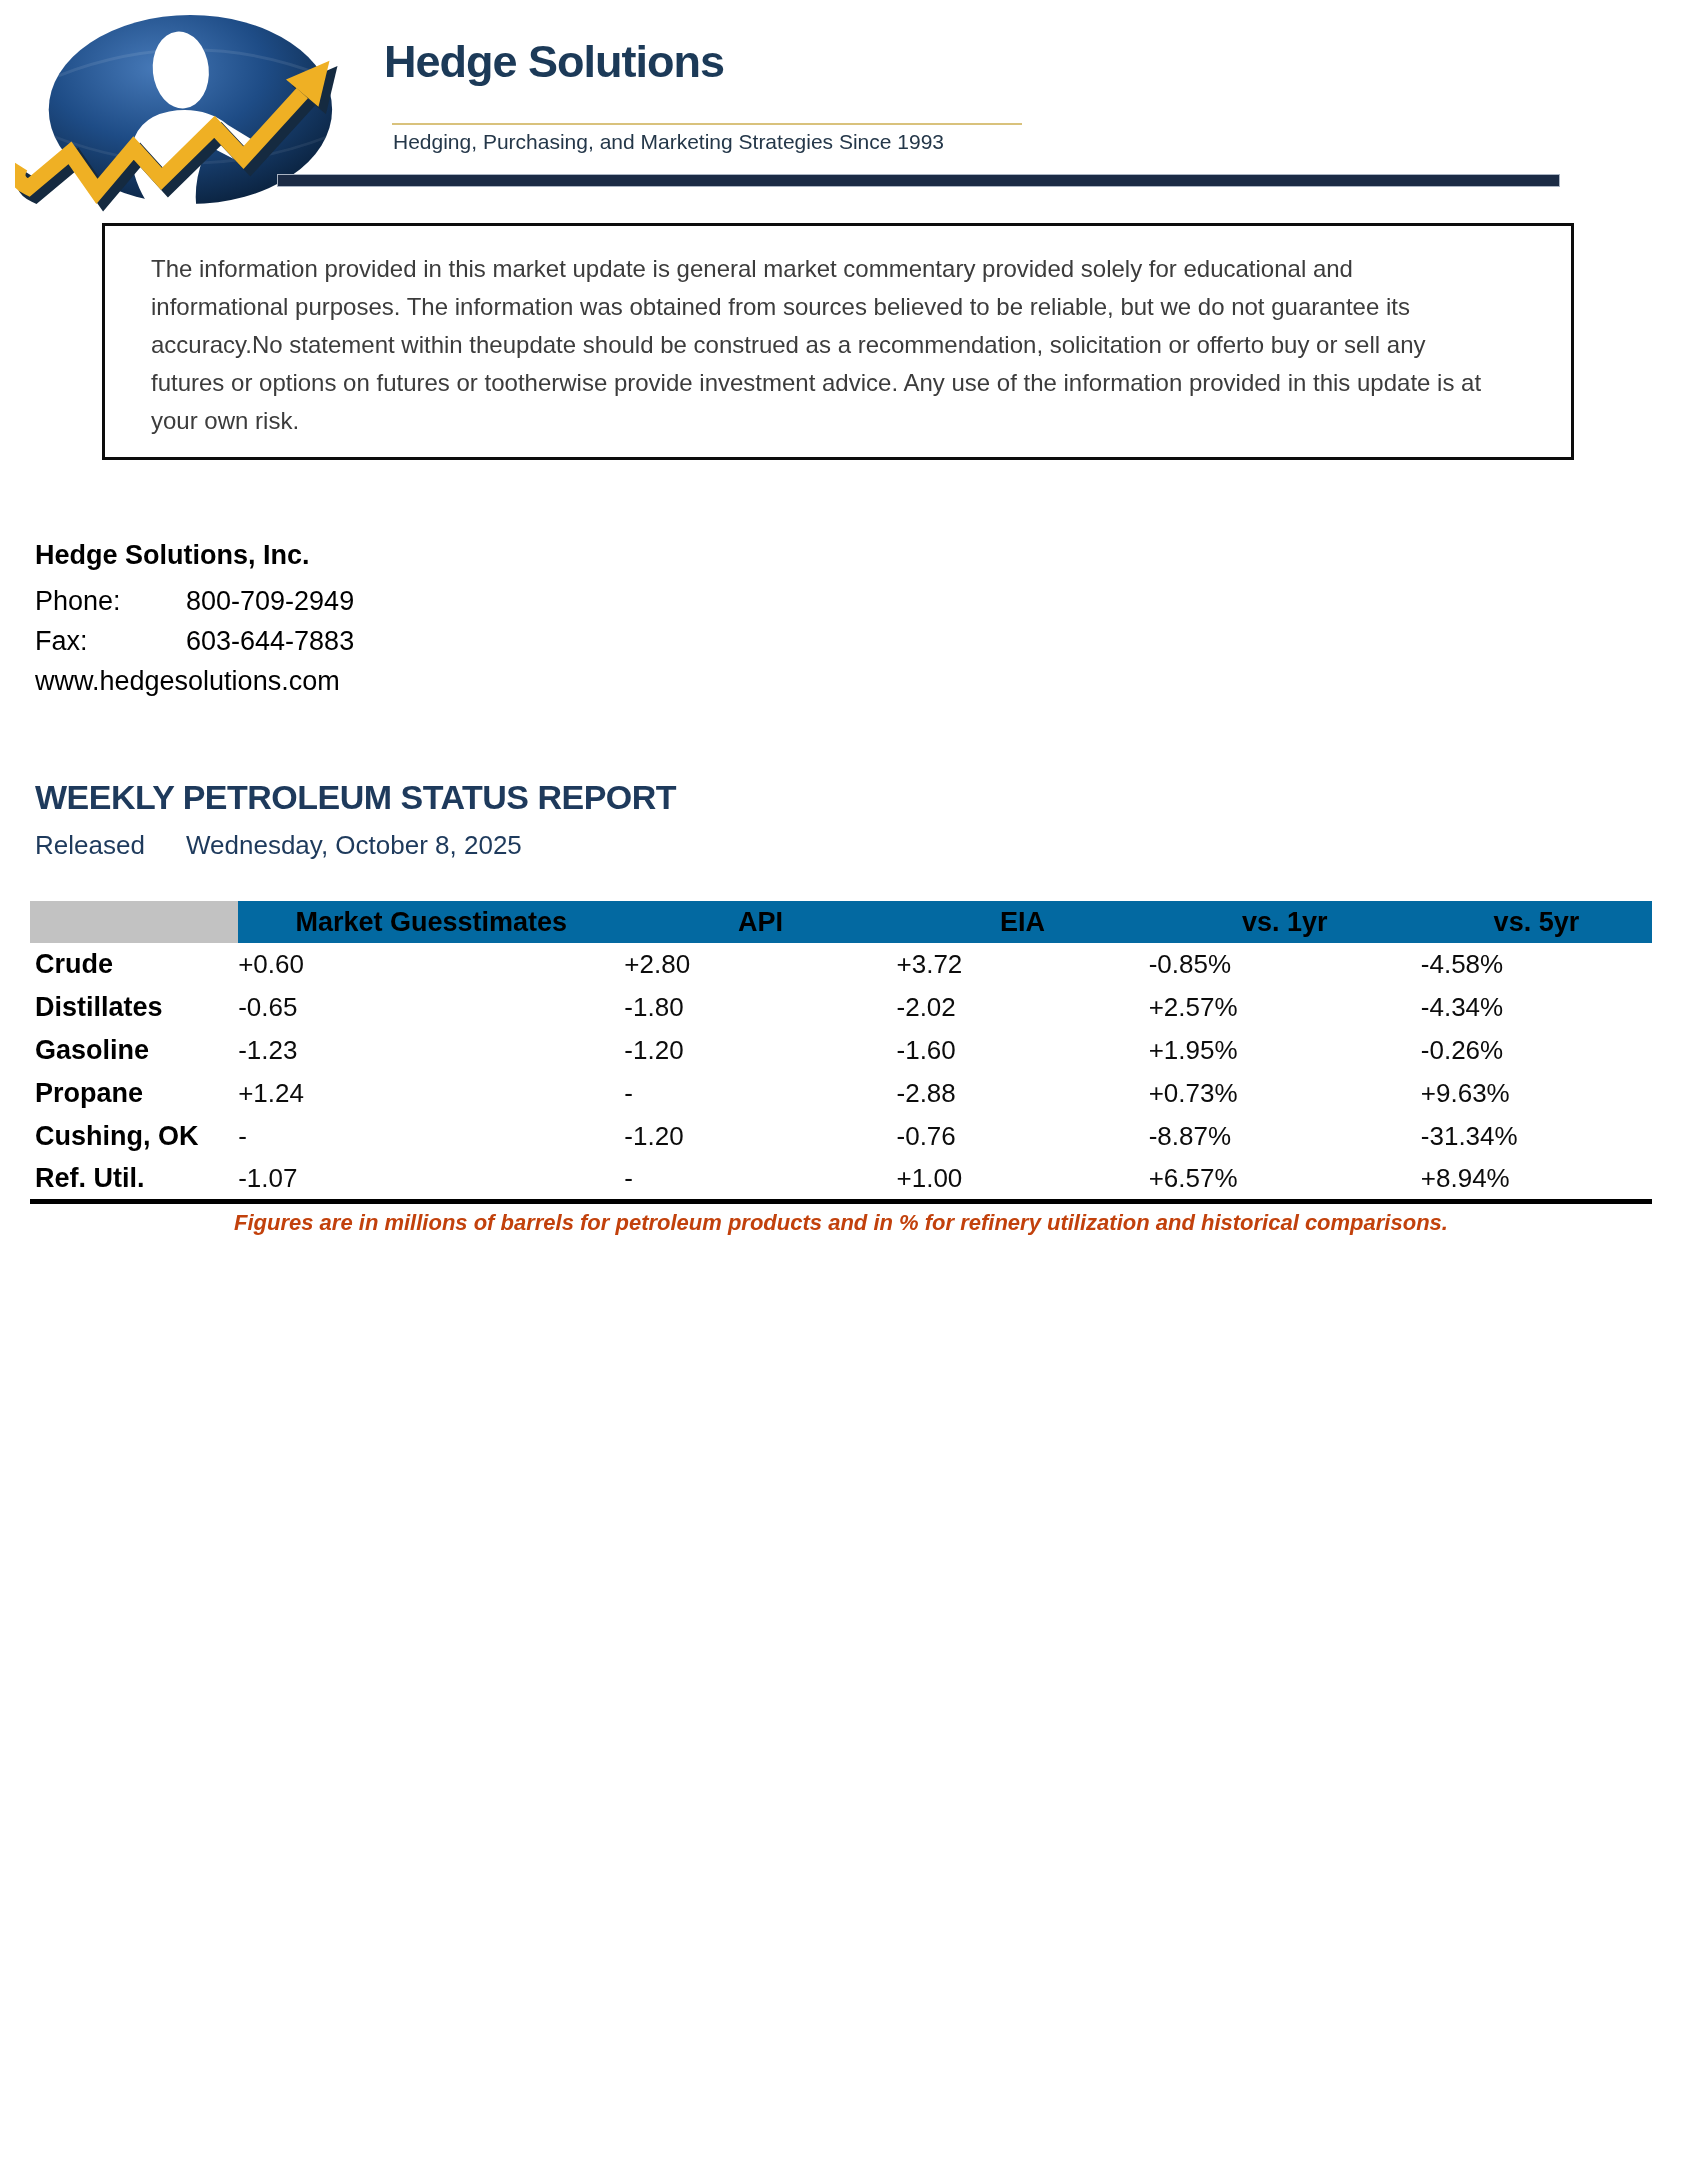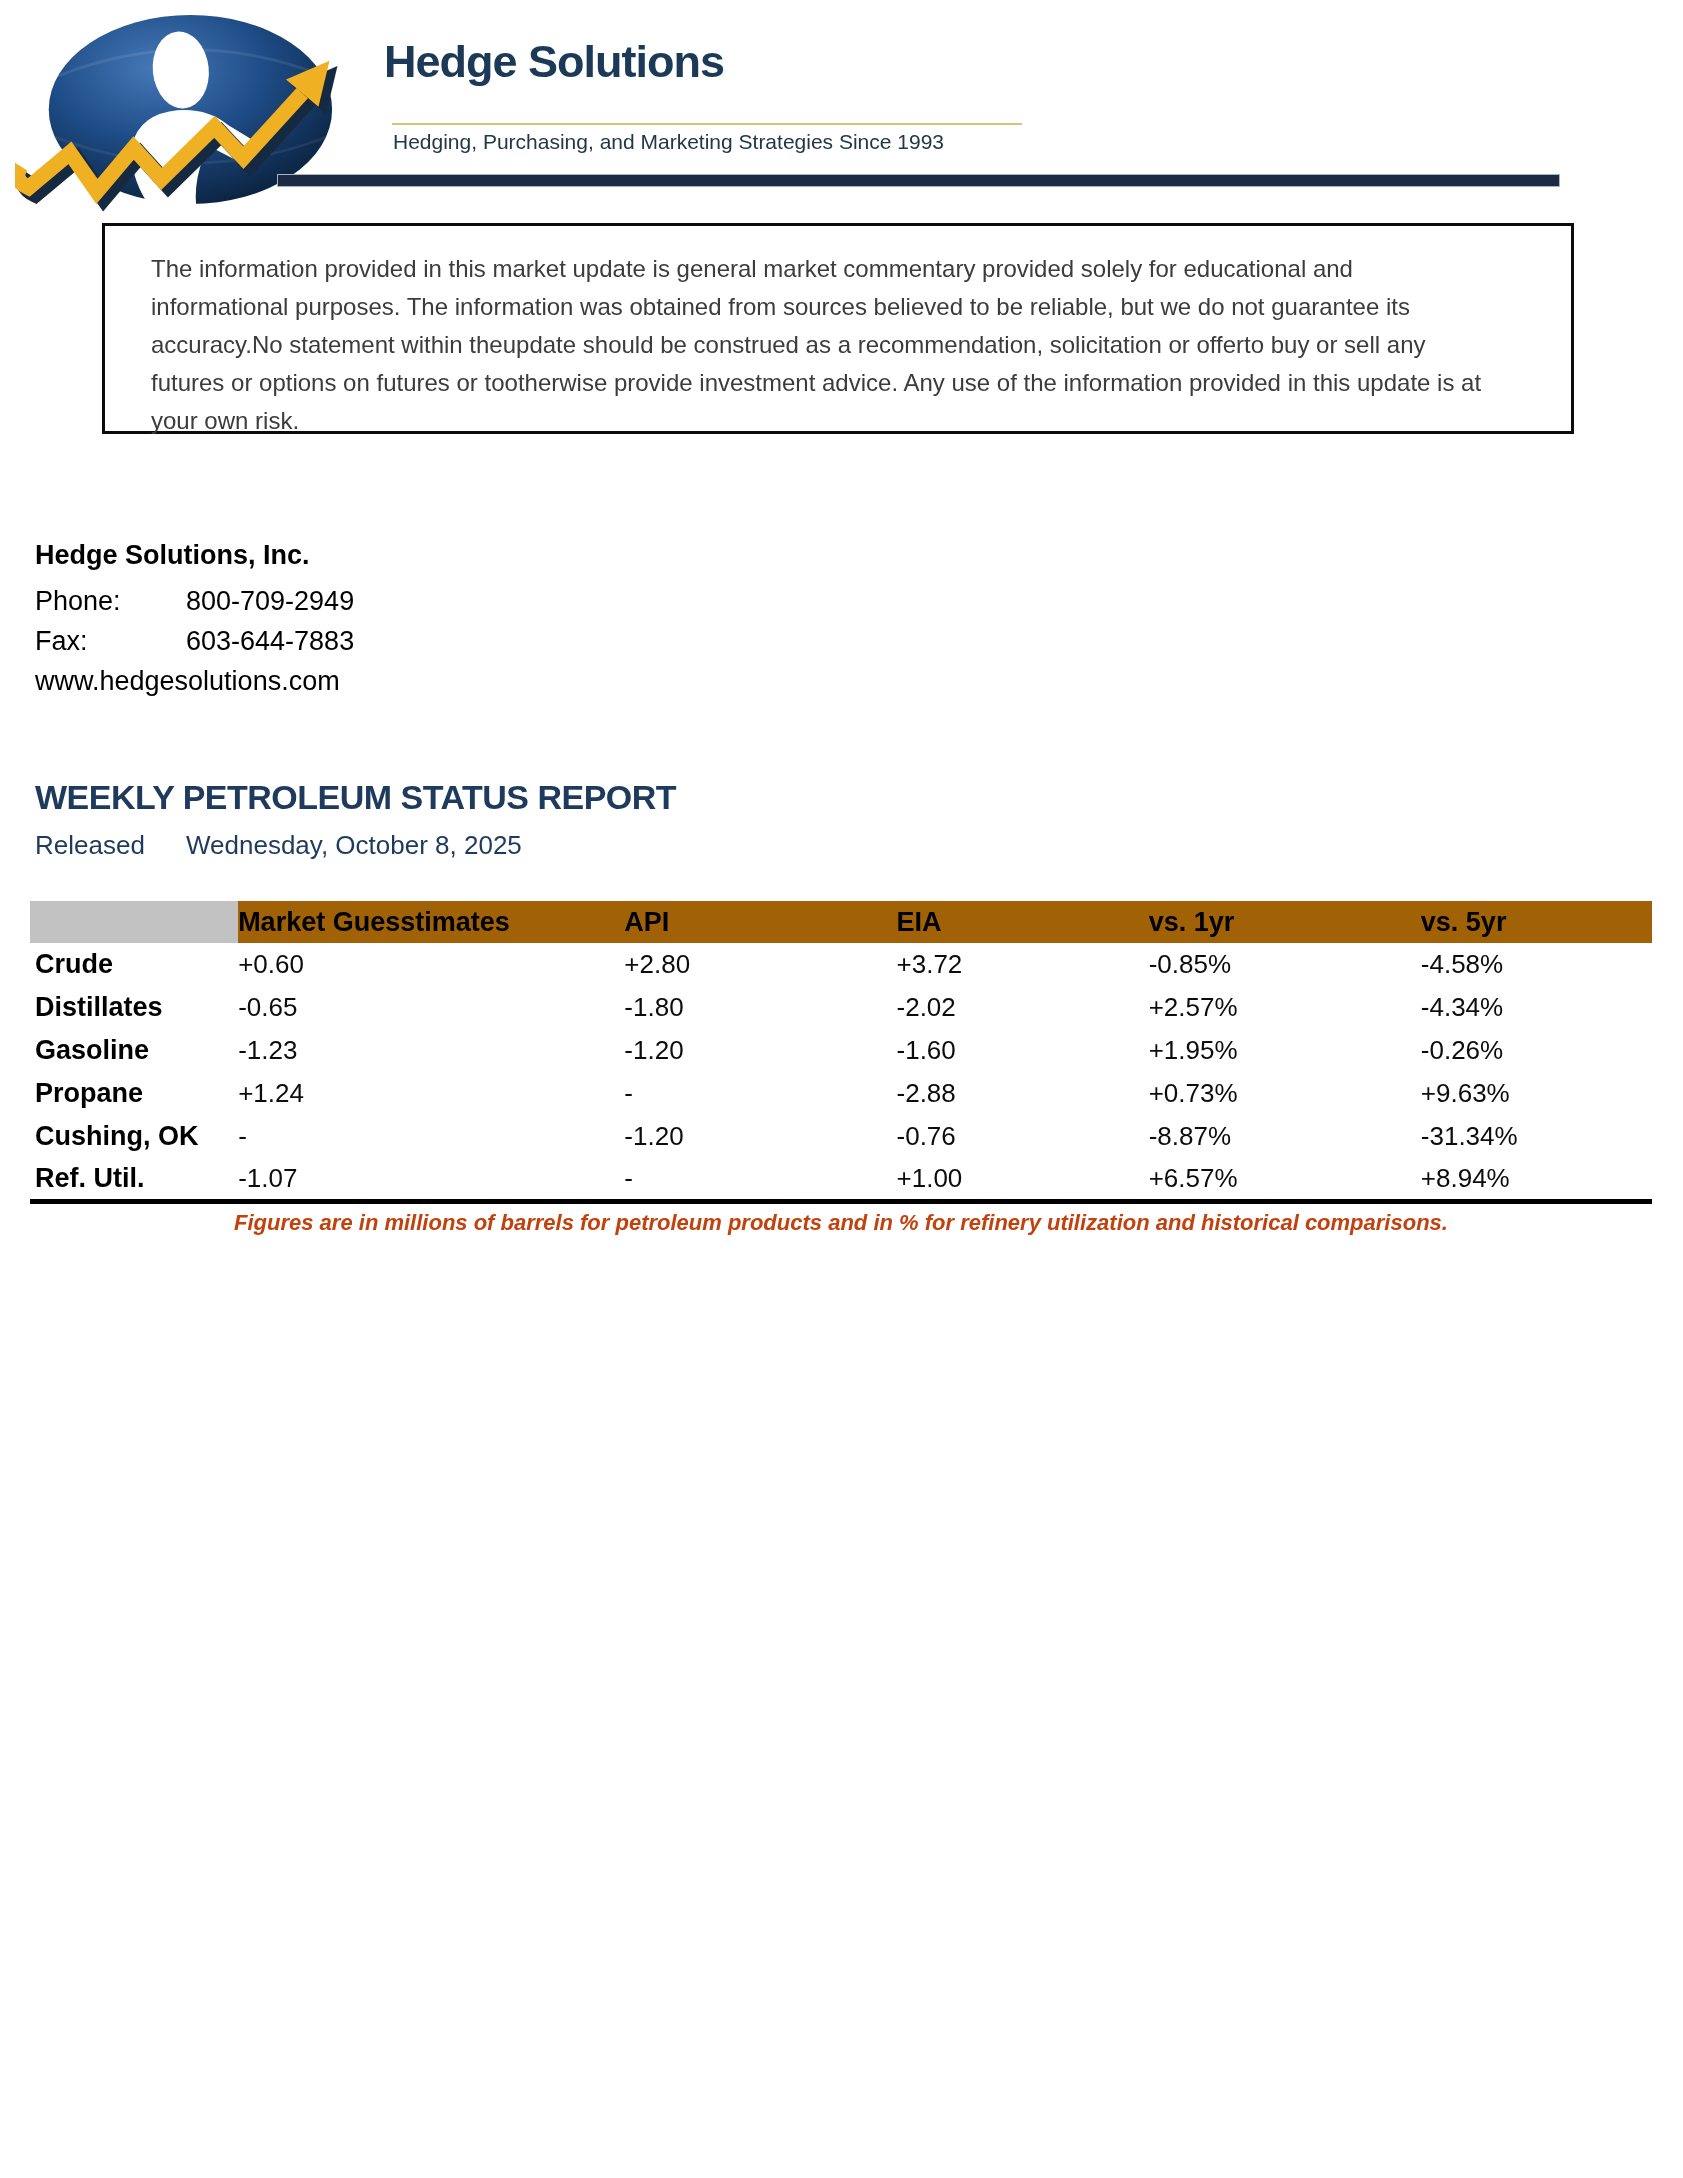--- a/index.html
+++ b/index.html
@@ -24,21 +24,21 @@
     left:393px; top:130px;
     font-size:21px; font-weight:500; color:#243749; white-space:nowrap;
   }
   .header-bar {
     left:277px; top:174px; width:1283px; height:13px;
     background:#1b2b45; border:1px solid #a9b3c2;
   }
 
   
   .disclaimer-box {
-    left:102px; top:223px; width:1472px; height:211px;
+    left:102px; top:223px; width:1472px; height:237px;
     border:3px solid #0c0c0c; background:#fff;
   }
   .disclaimer-text {
     position:absolute; left:46px; top:24px; right:87px;
     font-size:24px; line-height:38px; color:#3c3c3c;
   }
 
   
   .contact { left:35px; top:540px; font-size:27px; }
   .contact .company { font-weight:bold; margin-bottom:10px; }
@@ -53,22 +53,22 @@
   }
   .released { left:35px; top:830px; font-size:26px; color:#1e3a5c; display:flex; }
   .released .lab { width:151px; }
 
   
   .ptable {
     left:30px; top:901px; width:1622px;
     border-collapse:collapse; table-layout:fixed;
   }
   .ptable th {
-    background:#a16207; height:42px;
-    font-size:27px; font-weight:bold; text-align:left; vertical-align:middle;
+    background:#0369a1; height:42px;
+    font-size:27px; font-weight:bold; text-align:center; vertical-align:middle;
   }
   .ptable td {
     height:43px; font-size:26px; text-align:left; vertical-align:middle; color:#0c0c0c;
   }
   .ptable .rowlabel {
     text-align:left; font-weight:bold; font-size:27px; color:#000;
     padding-left:5px; background:transparent;
   }
   .ptable tbody tr:last-child td { border-bottom:5px solid #000; }
   .ptable thead th.rowlabel { background:#c2c2c2; }

